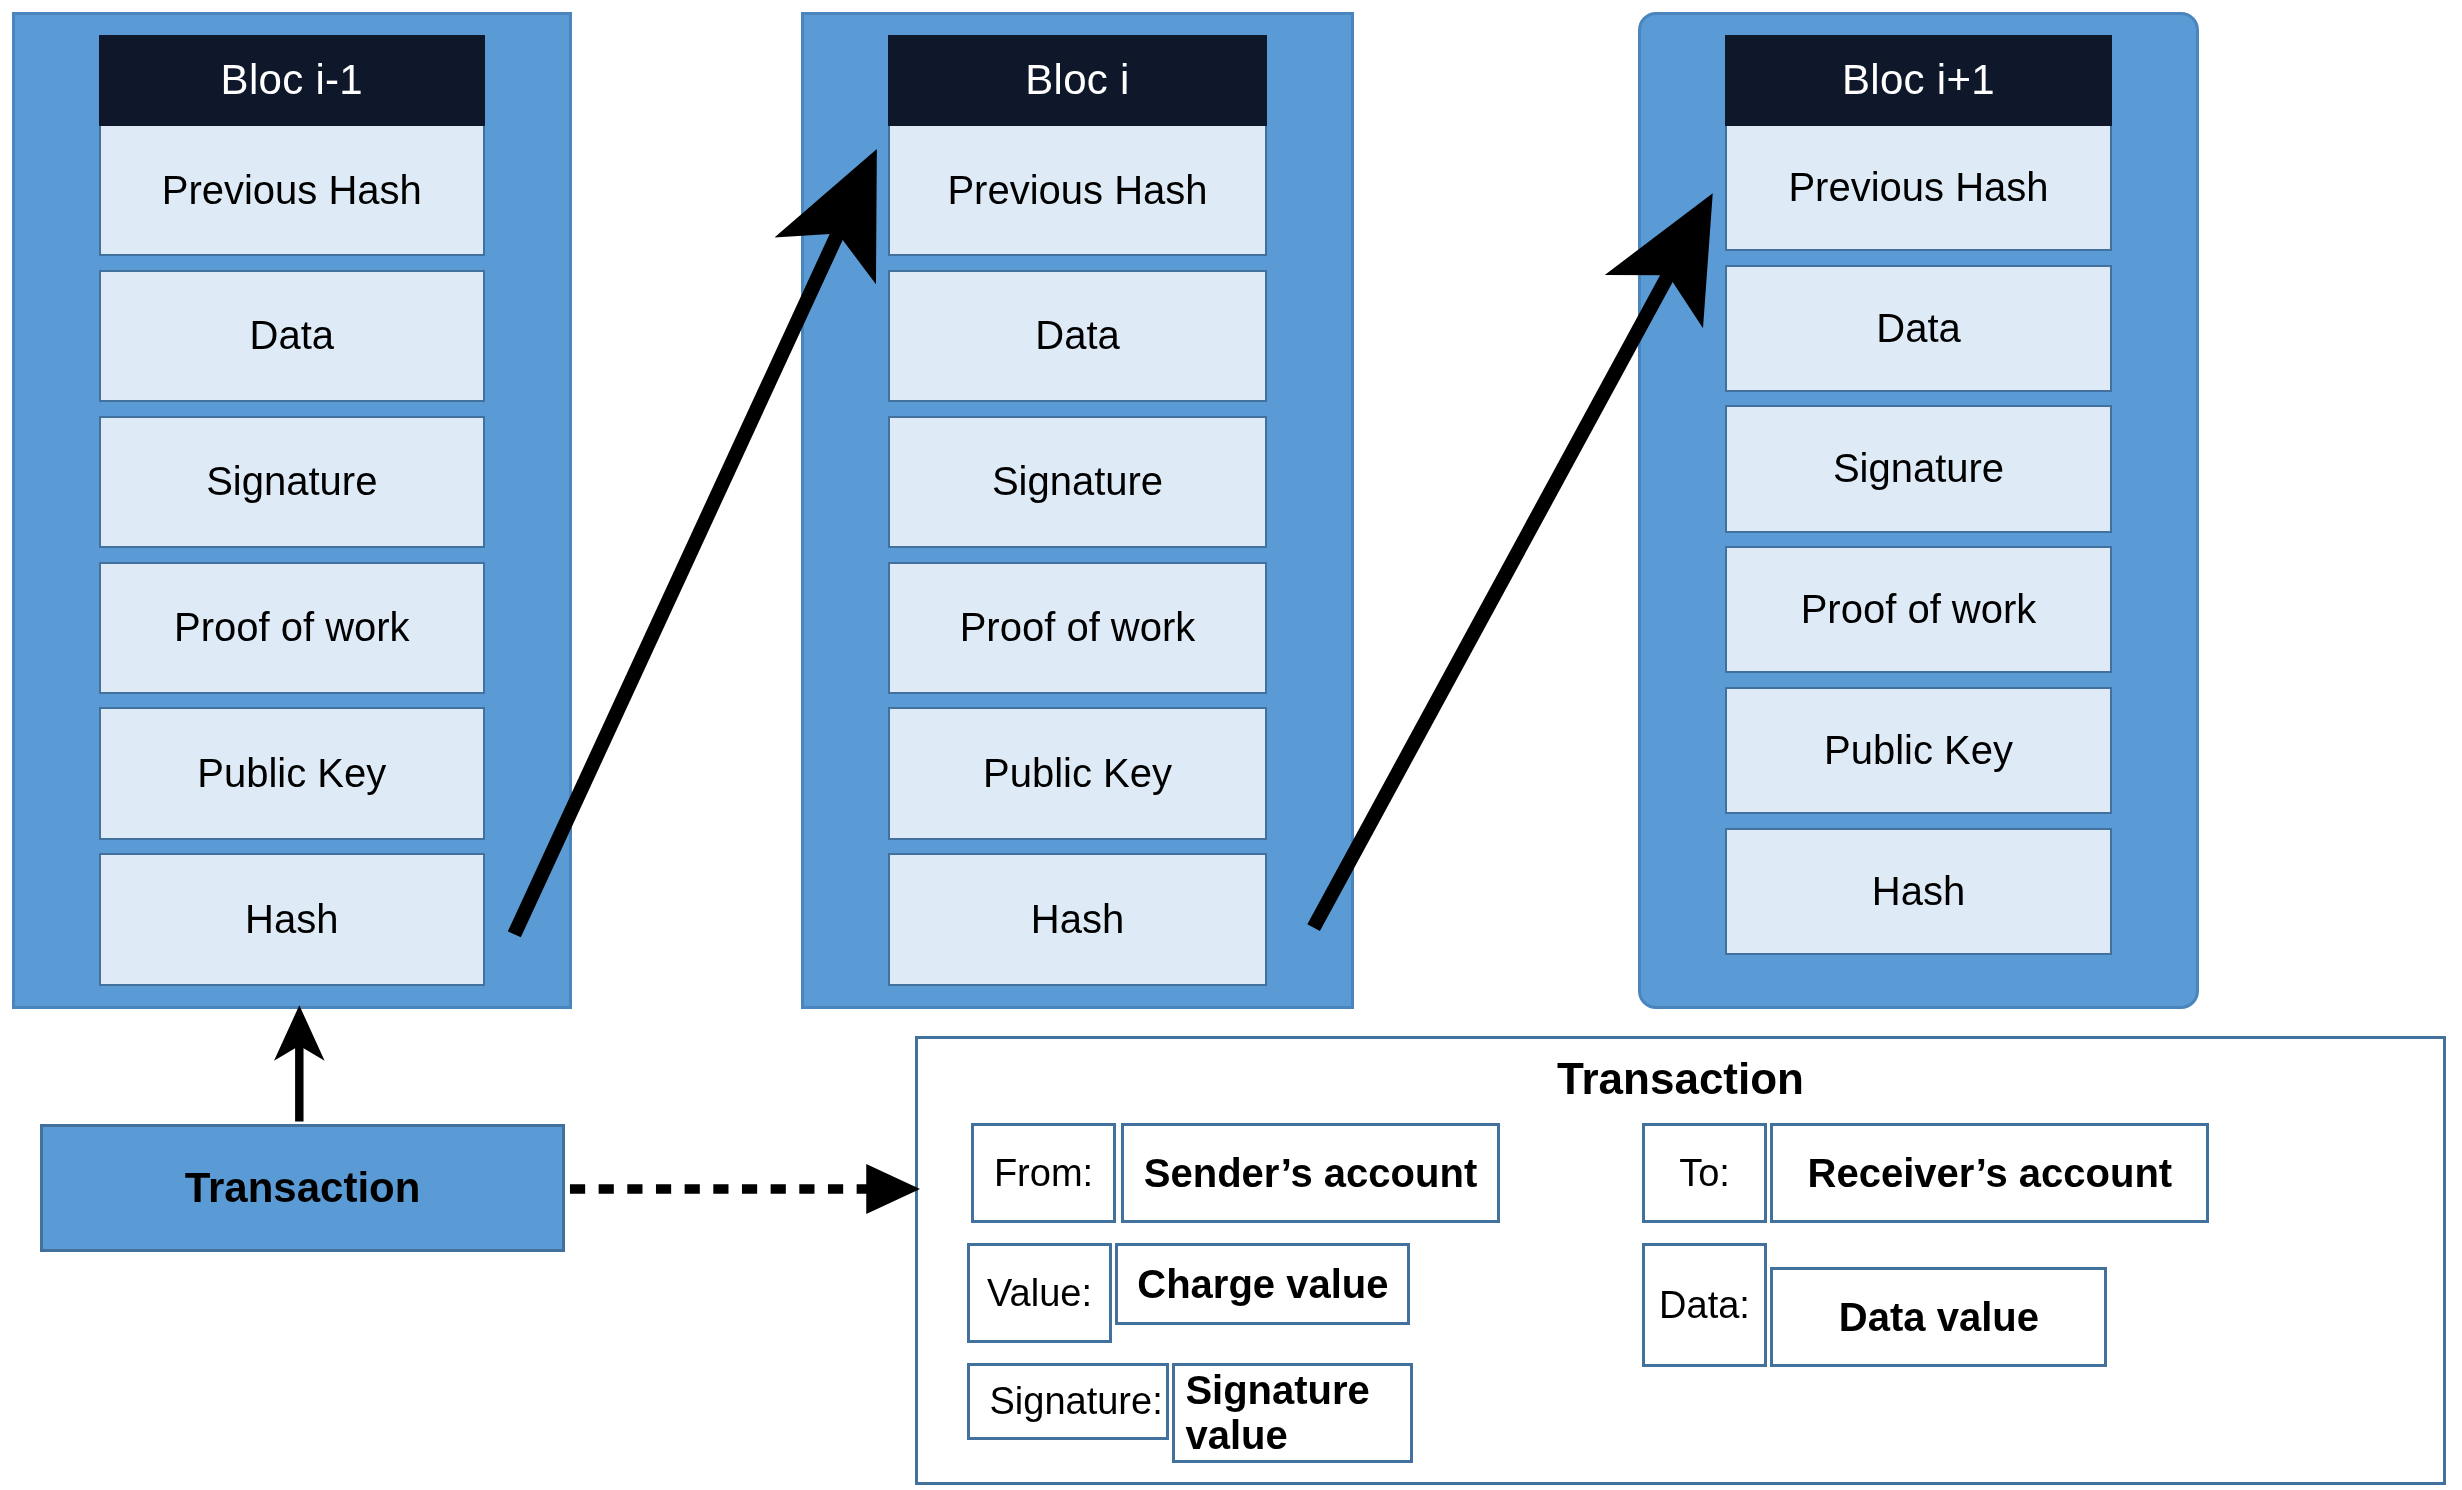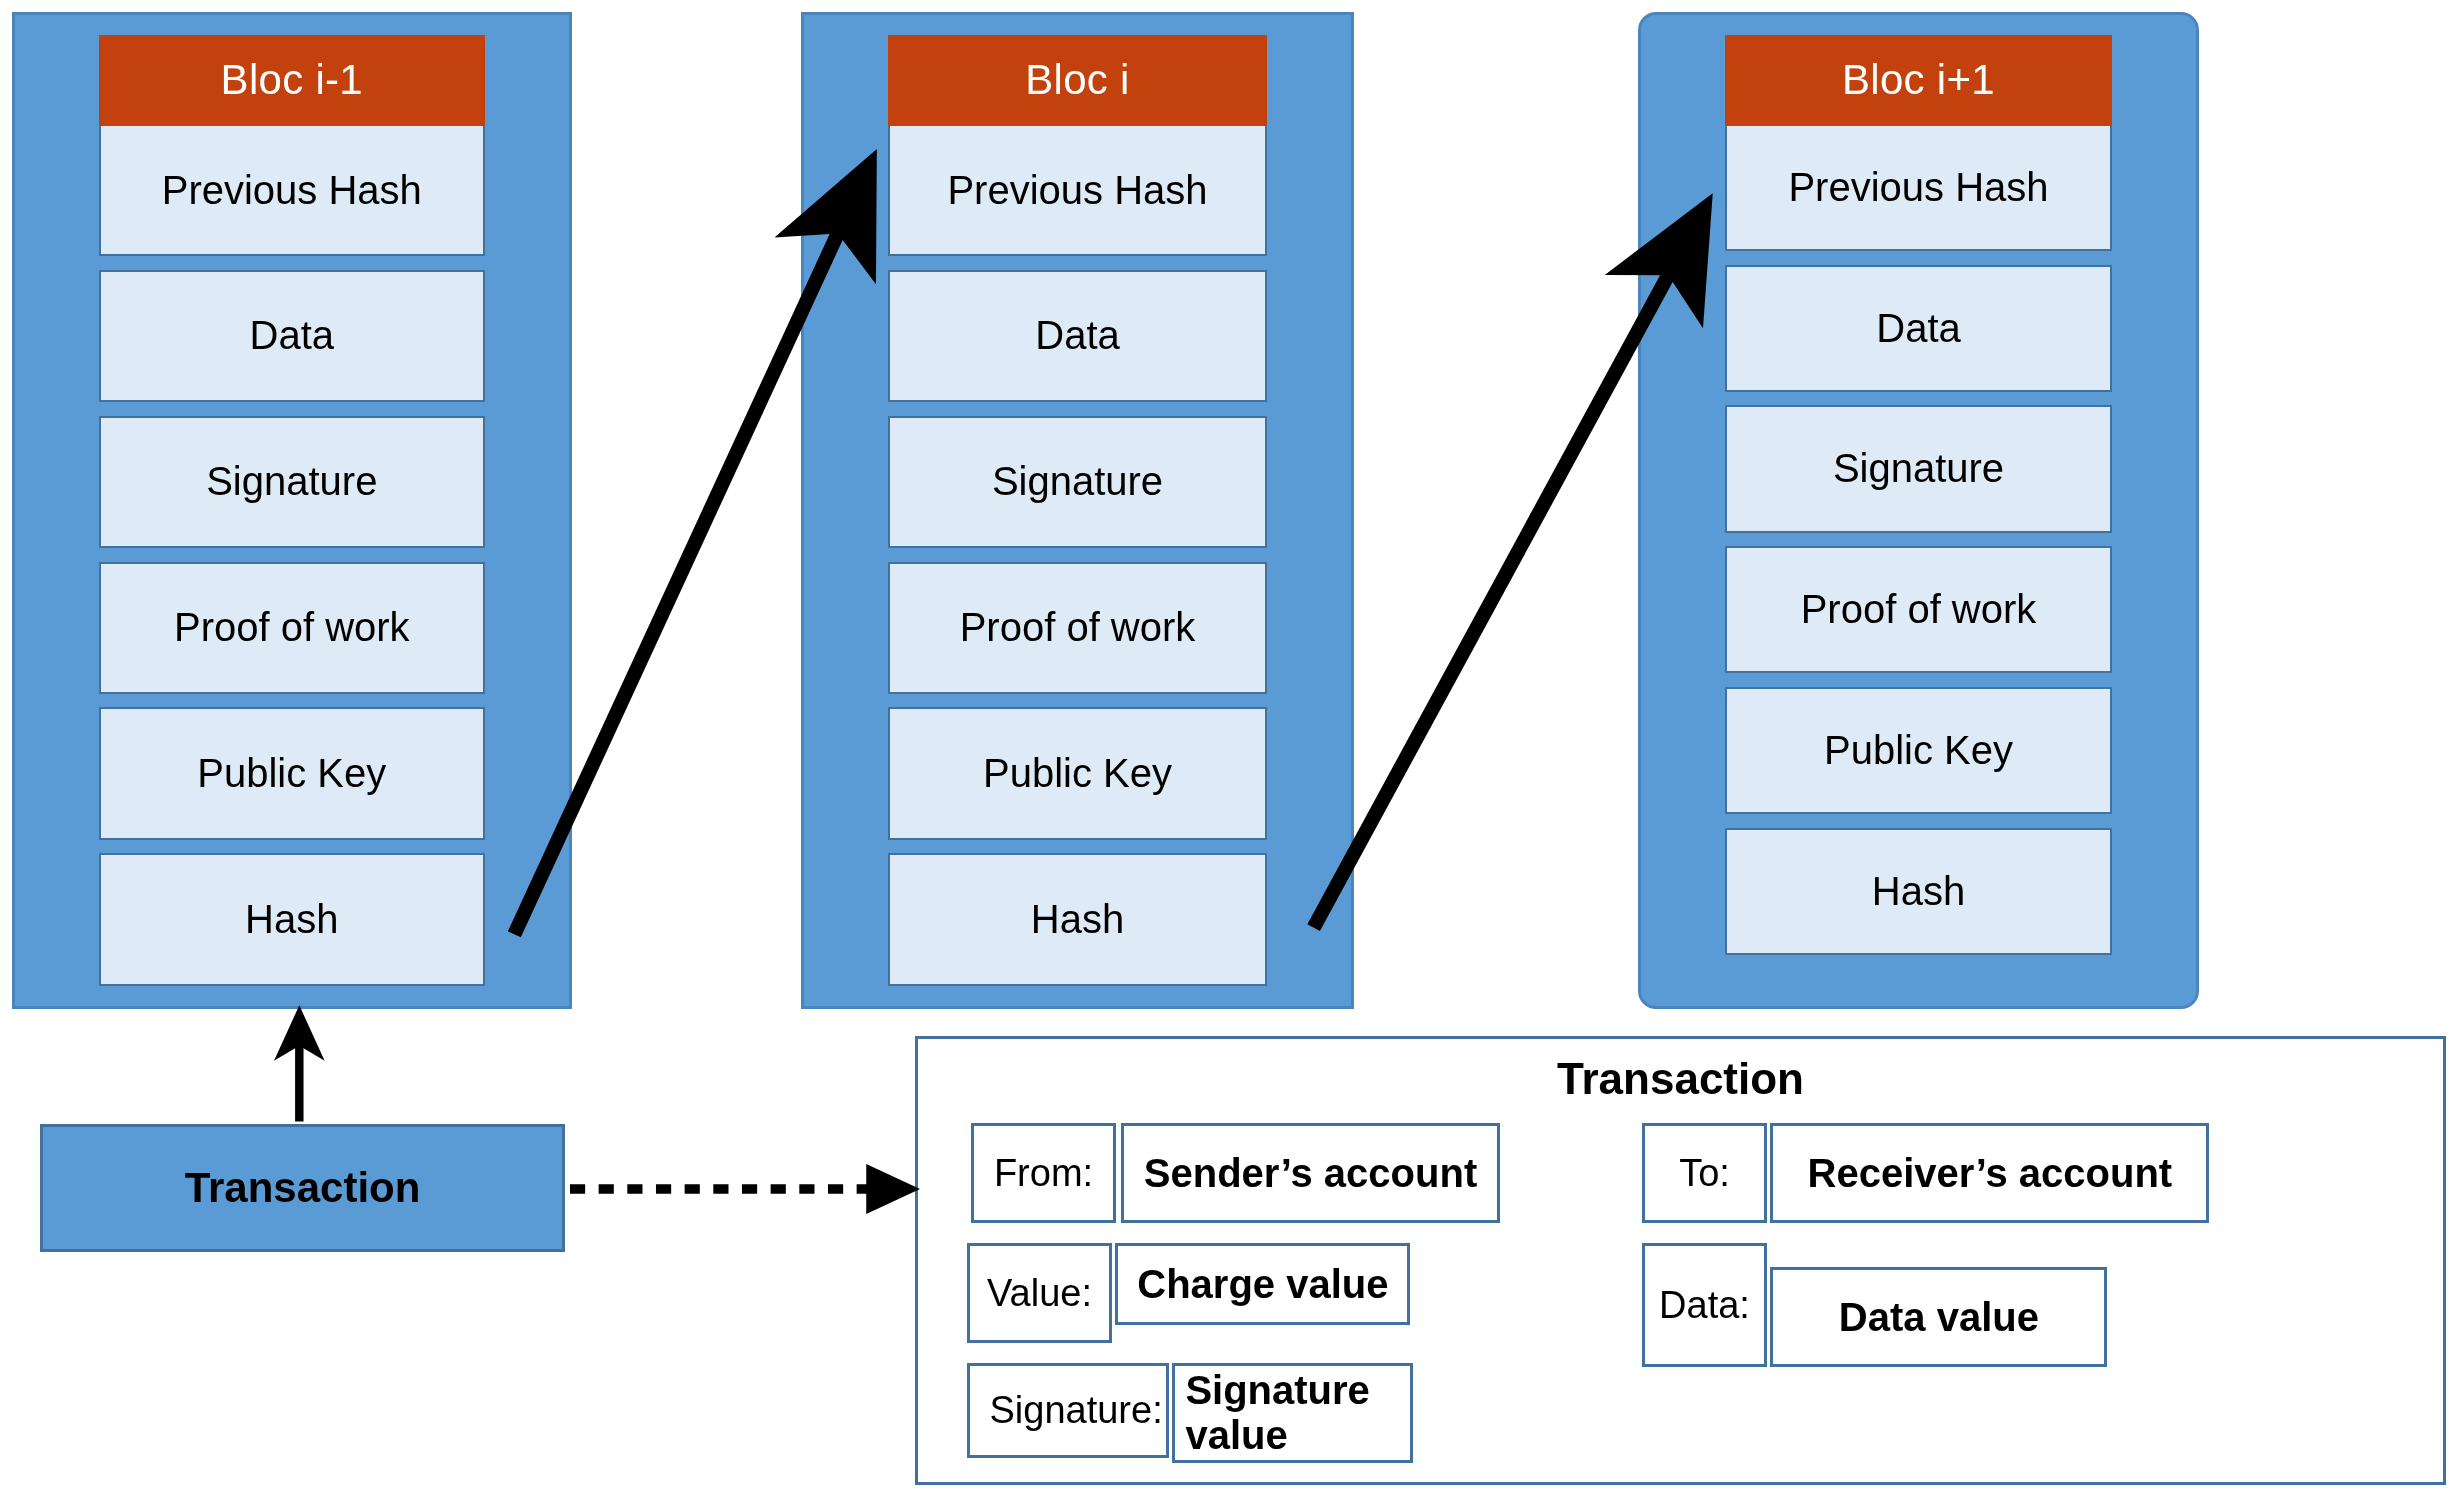--- a/index.html
+++ b/index.html
@@ -26,21 +26,21 @@
   .block-inner {
     position: absolute;
     left: 84px;
     right: 84px;
     top: 20px;
     bottom: 20px;
     display: flex;
     flex-direction: column;
   }
   .block-title {
-    background: #c2410c;
+    background: #0f172a;
     color: #ffffff;
     font-size: 42px;
     line-height: 1;
     display: flex;
     align-items: center;
     justify-content: center;
     height: 91px;
     flex: 0 0 auto;
     letter-spacing: 0.3px;
   }
@@ -135,21 +135,21 @@
   #row-sig    { left: 49px;  top: 324px; }
 
   #row-from .tx-label  { width: 145px; height: 100px; }
   #row-from .tx-value  { width: 379px; height: 100px; margin-left: 5px; }
   #row-to .tx-label    { width: 125px; height: 100px; }
   #row-to .tx-value    { width: 439px; height: 100px; margin-left: 3.4px; }
   #row-value .tx-label { width: 145px; height: 100px; }
   #row-value .tx-value { width: 295px; height: 82px; margin-left: 3.4px; }
   #row-data .tx-label  { width: 125px; height: 124px; }
   #row-data .tx-value  { width: 337px; height: 100px; margin-left: 3.4px; align-self: flex-end; }
-  #row-sig .tx-label   { width: 202px; height: 95px; padding-left: 28px; }
+  #row-sig .tx-label   { width: 202px; height: 77px; padding-left: 28px; }
   #row-sig .tx-value   { width: 241px; height: 100px; margin-left: 3.4px; padding-left: 10px; }
 
   
   #connectors {
     position: absolute;
     left: 0;
     top: 0;
     width: 2462px;
     height: 1491px;
     pointer-events: none;

